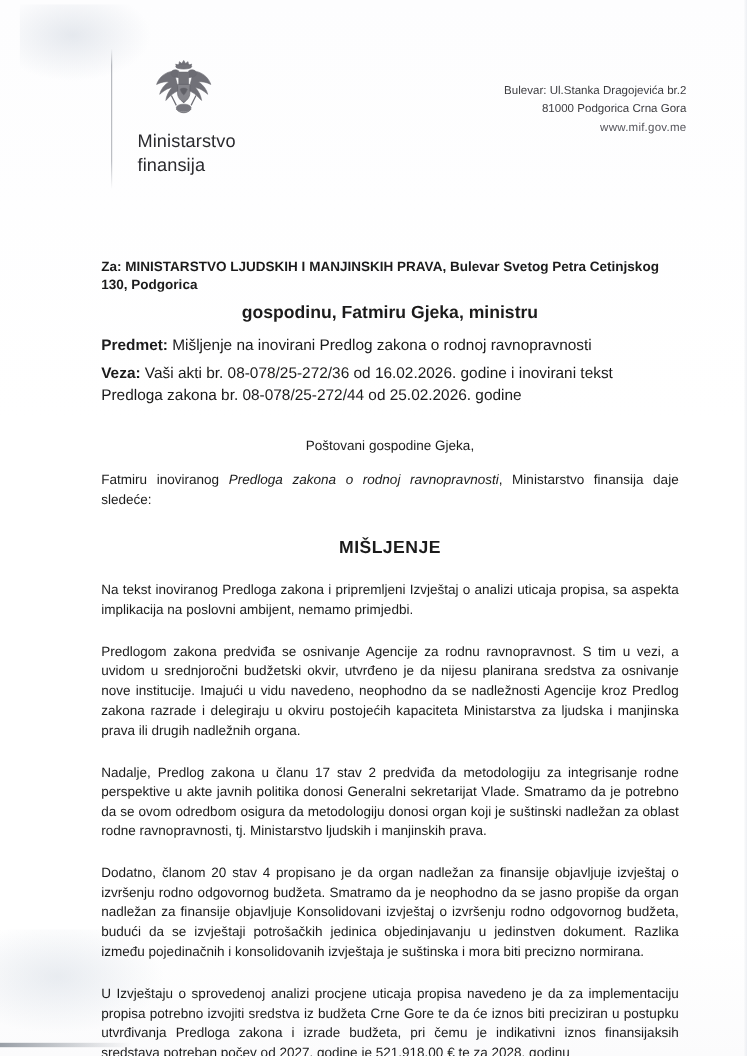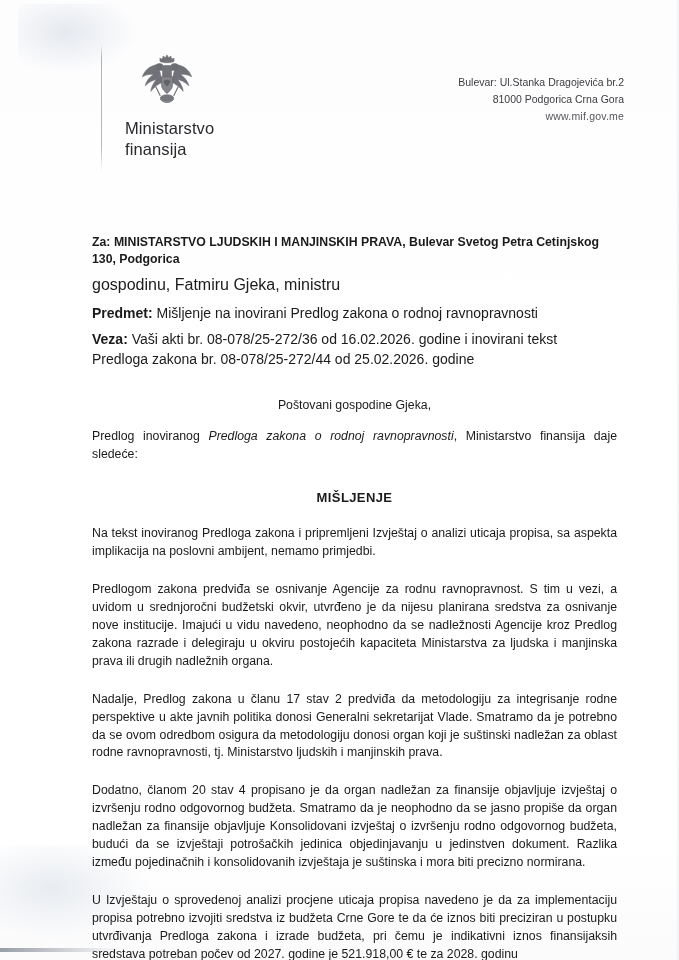--- a/index.html
+++ b/index.html
@@ -110,21 +110,21 @@
     top: 234px;
   }
 
   .addr-line {
     font-size: 12.3px;
     line-height: 1.40;
     margin-bottom: 2px;
   }
   .addr-line b { font-weight: 700; }
   .addr-to { margin-bottom: 6px; }
-  .addr-person { font-weight: 400; margin-top: 8px; margin-bottom: 10px; }
+  .addr-person { font-weight: 700; margin-top: 8px; margin-bottom: 10px; text-align: center; }
 
   .field-line {
     font-size: 14px;
     line-height: 1.42;
     margin-bottom: 6px;
   }
   .field-line .lbl { font-weight: 700; }
 
   .salutation {
     font-size: 12.3px;
@@ -137,21 +137,21 @@
     font-size: 12.3px;
     line-height: 1.46;
     text-align: justify;
     margin-bottom: 26px;
   }
   .intro i { font-style: italic; }
 
   .section-title {
     text-align: center;
     font-weight: 700;
-    font-size: 13px;
+    font-size: 16px;
     letter-spacing: .4px;
     margin: 6px 0 20px 0;
   }
 
   .para {
     font-size: 12.3px;
     line-height: 1.46;
     text-align: justify;
     margin-bottom: 20px;
   }
@@ -226,21 +226,21 @@
     </div>
 
     <div class="field-line">
       <span class="lbl">Veza:</span>
       <span>Vaši akti br. 08-078/25-272/36 od 16.02.2026. godine i inovirani tekst Predloga zakona br. 08-078/25-272/44 od 25.02.2026. godine</span>
     </div>
 
     <div class="salutation">Poštovani gospodine Gjeka,</div>
 
     <div class="intro">
-      <span>Predlog inoviranog </span><i>Predloga zakona o rodnoj ravnopravnosti</i><span>, Ministarstvo finansija daje sledeće:</span>
+      <span>Fatmiru inoviranog </span><i>Predloga zakona o rodnoj ravnopravnosti</i><span>, Ministarstvo finansija daje sledeće:</span>
     </div>
 
     <div class="section-title">MIŠLJENJE</div>
 
     <div class="para">Na tekst inoviranog Predloga zakona i pripremljeni Izvještaj o analizi uticaja propisa, sa aspekta implikacija na poslovni ambijent, nemamo primjedbi.</div>
     <div class="para">Predlogom zakona predviđa se osnivanje Agencije za rodnu ravnopravnost. S tim u vezi, a uvidom u srednjoročni budžetski okvir, utvrđeno je da nijesu planirana sredstva za osnivanje nove institucije. Imajući u vidu navedeno, neophodno da se nadležnosti Agencije kroz Predlog zakona razrade i delegiraju u okviru postojećih kapaciteta Ministarstva za ljudska i manjinska prava ili drugih nadležnih organa.</div>
     <div class="para">Nadalje, Predlog zakona u članu 17 stav 2 predviđa da metodologiju za integrisanje rodne perspektive u akte javnih politika donosi Generalni sekretarijat Vlade. Smatramo da je potrebno da se ovom odredbom osigura da metodologiju donosi organ koji je suštinski nadležan za oblast rodne ravnopravnosti, tj. Ministarstvo ljudskih i manjinskih prava.</div>
     <div class="para">Dodatno, članom 20 stav 4 propisano je da organ nadležan za finansije objavljuje izvještaj o izvršenju rodno odgovornog budžeta. Smatramo da je neophodno da se jasno propiše da organ nadležan za finansije objavljuje Konsolidovani izvještaj o izvršenju rodno odgovornog budžeta, budući da se izvještaji potrošačkih jedinica objedinjavanju u jedinstven dokument. Razlika između pojedinačnih i konsolidovanih izvještaja je suštinska i mora biti precizno normirana.</div>
     <div class="para">U Izvještaju o sprovedenoj analizi procjene uticaja propisa navedeno je da za implementaciju propisa potrebno izvojiti sredstva iz budžeta Crne Gore te da će iznos  biti preciziran u postupku utvrđivanja Predloga zakona i izrade budžeta, pri čemu je indikativni iznos finansijaksih sredstava potreban počev od 2027. godine je 521.918,00 € te za 2028. godinu</div>
 

